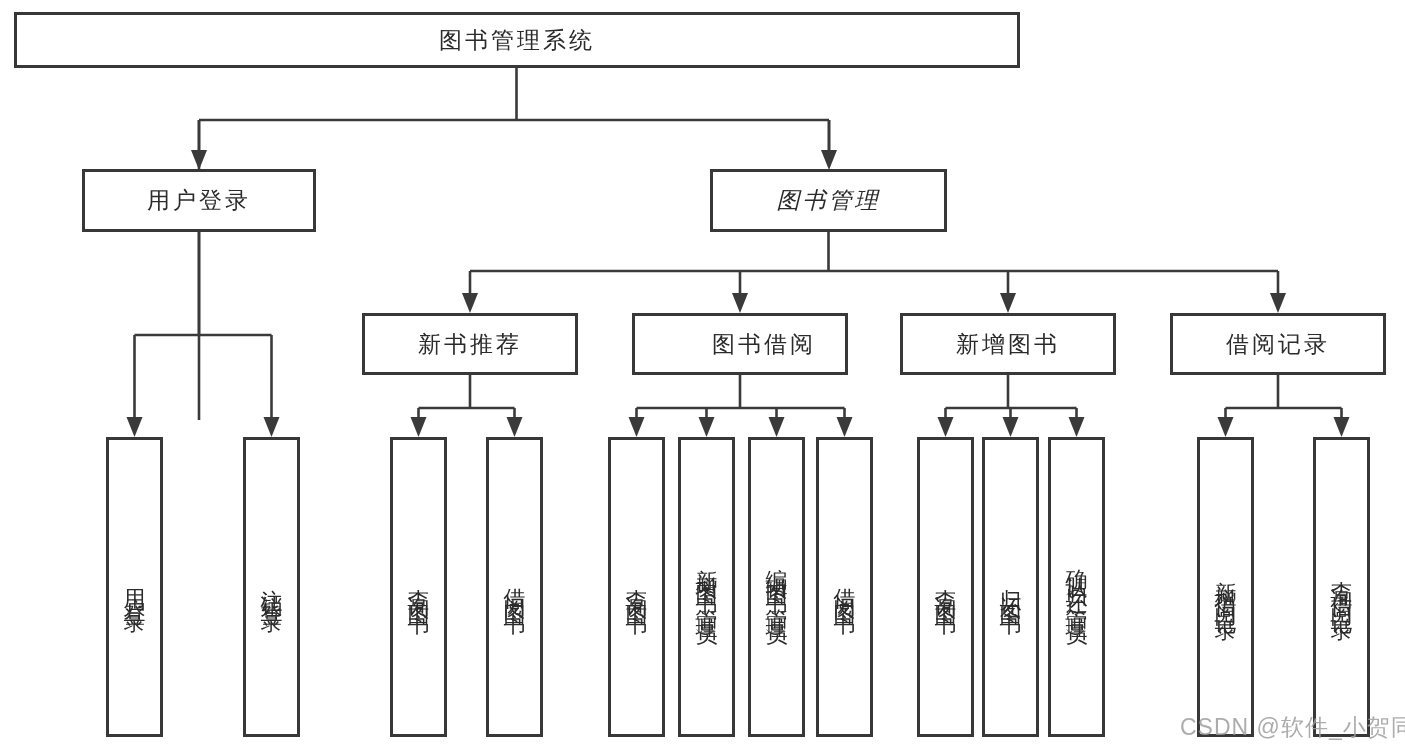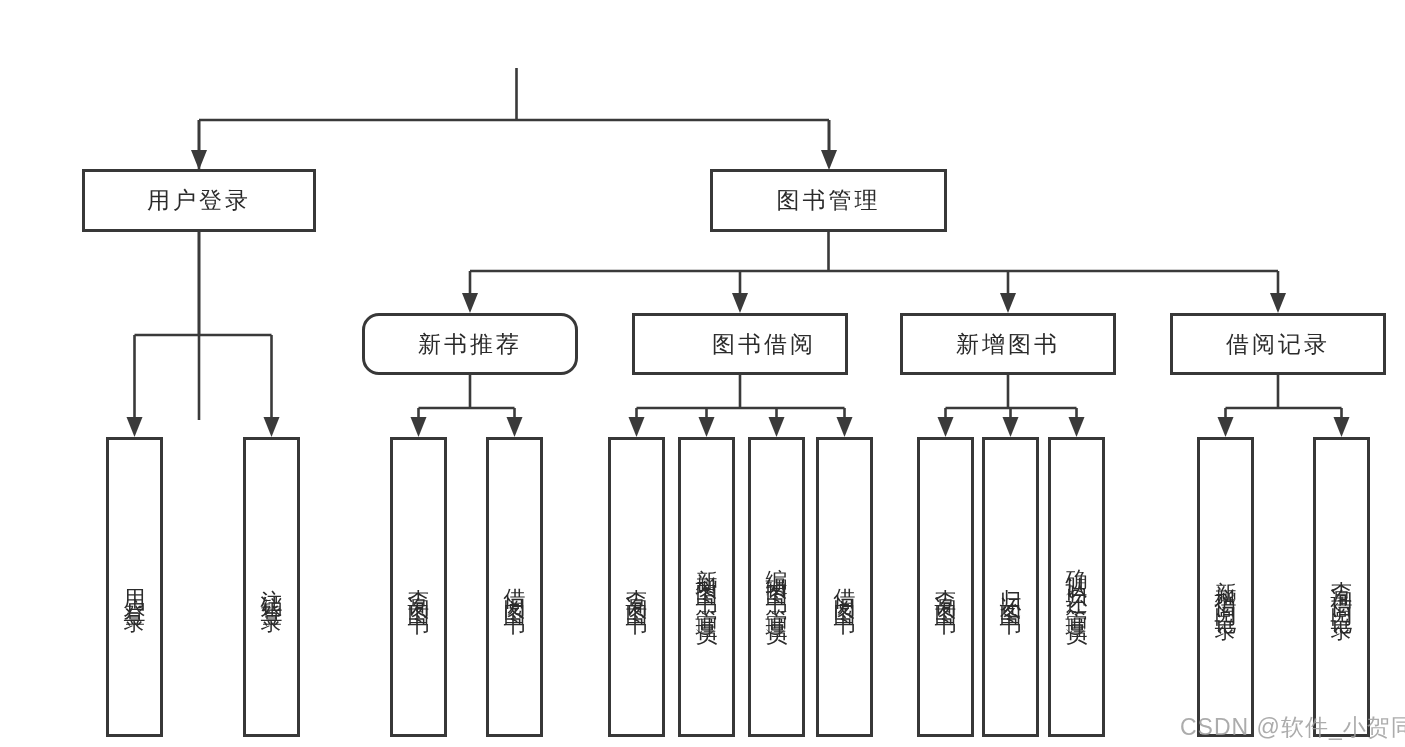--- a/index.html
+++ b/index.html
@@ -57,24 +57,24 @@
     text-orientation: mixed;
     font-size: 22px;
     letter-spacing: 8px;
     line-height: 1;
     white-space: nowrap;
   }
   
   .root   { left: 14px;   top: 12px;  width: 1006px; height: 56px; }
   
   .l2a    { left: 82px;   top: 169px; width: 234px;  height: 63px; }
-  .l2b    { left: 710px;  top: 169px; width: 237px;  height: 63px; }
+  .l2b    { left: 710px;  top: 169px; width: 237px;  height: 63px; font-style: italic; }
   
   .l3     { top: 313px; width: 216px; height: 62px; }
-  .l3a    { left: 362px; border-radius: 17px; }
+  .l3a    { left: 362px; }
   .l3b    { left: 632px; padding-left: 48px; }
   .l3c    { left: 900px; }
   .l3d    { left: 1170px; }
   
   .a1 { left: 106px; }
   .a2 { left: 243px; }
   .b1 { left: 390px; }
   .b2 { left: 486px; }
   .c1 { left: 608px; }
   .c2 { left: 678px; }
@@ -166,20 +166,23 @@
 
     <g>
       <path d="M1278 375 V408 M1225.5 408 H1341.5"></path>
       <path d="M1225.5 408 V419"></path>
       <polygon points="1217.5,417 1233.5,417 1225.5,437"></polygon>
       <path d="M1341.5 408 V419"></path>
       <polygon points="1333.5,417 1349.5,417 1341.5,437"></polygon>
     </g>
   </svg>
 
+  <div class="node h-node root">
+    <span>图书管理系统</span>
+  </div>
 
   <div class="node h-node l2a">
     <span>用户登录</span>
   </div>
   <div class="node h-node l2b">
     <span>图书管理</span>
   </div>
 
   <div class="node h-node l3 l3a">
     <span>新书推荐</span>

